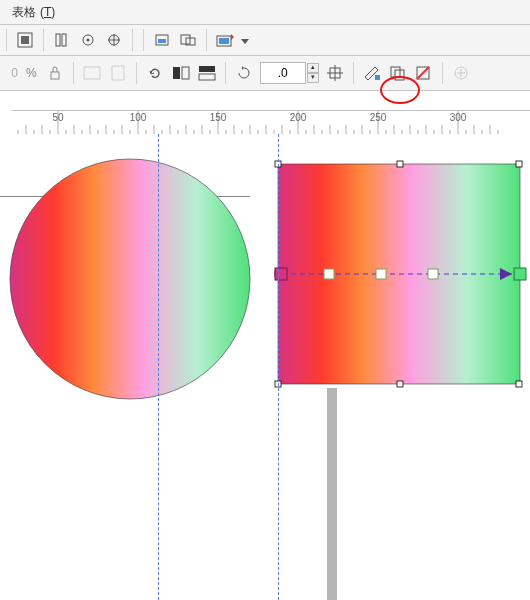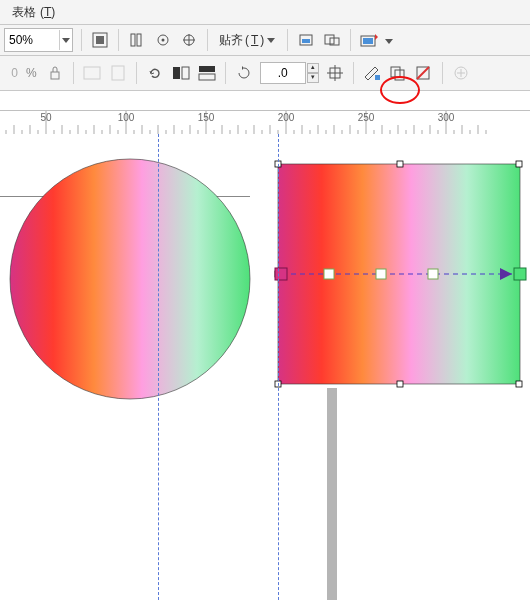--- a/index.html
+++ b/index.html
@@ -14,42 +14,34 @@
 .sep{width:1px;height:22px;background:#d0d0d0;margin:0 2px}
 .ico{width:20px;height:20px;display:flex;align-items:center;justify-content:center;color:#555}
 .ico svg{display:block}
 .snap{display:flex;align-items:center;gap:2px;height:22px;border:1px solid transparent;padding:0 2px}
 .snap .dd{width:10px;display:flex;align-items:center;justify-content:center}
 .num-in{display:flex;align-items:center}
 .num-in input{width:40px;height:18px;border:1px solid #b8b8b8;text-align:center;font-size:12px}
 .num-in .spin{display:flex;flex-direction:column;margin-left:1px}
 .num-in .spin div{width:10px;height:8px;border:1px solid #b8b8b8;background:#f0f0f0;font-size:7px;line-height:6px;text-align:center}
 .pct{color:#888;margin:0 2px}
-.ruler-h{position:absolute;left:0;right:0;top:110px;height:24px;background:#fff;border-top:1px solid #c0c0c0;border-bottom:1px solid #c0c0c0}
+.ruler-h{position:absolute;left:12px;right:0;top:110px;height:24px;background:#fff;border-top:1px solid #c0c0c0;border-bottom:1px solid #c0c0c0}
 .canvas{position:absolute;left:0;right:0;top:134px;bottom:0;background:#fff}
 .guide-v{position:absolute;top:0;bottom:0;border-left:1px dashed #5a7bd8}
 .page-shadow{position:absolute;background:#b5b5b5}
 .red-ellipse{position:absolute;border:2px solid #e11;border-radius:50%/50%}
 </style>
 </head>
 <body>
 
 <div class="menubar">
   <span><span>表格</span>(<u>T</u>)</span>
 </div>
 
 <div class="toolbar1">
-  <div class="zoom-box">
-    <input value="50%" style="">
-    <div class="dd">
-        <svg width="8" height="5">
-          <path d="M0 0 L8 0 L4 5 Z" fill="#555"></path>
-        </svg>
-      </div>
-  </div>
   <div class="sep"></div>
   <div class="ico">
       <svg width="16" height="16">
         <rect x="1" y="1" width="14" height="14" fill="none" stroke="#555"></rect>
         <rect x="4" y="4" width="8" height="8" fill="#666"></rect>
       </svg>
     </div>
   <div class="sep"></div>
   <div class="ico">
       <svg width="16" height="16">
@@ -64,28 +56,20 @@
       </svg>
     </div>
   <div class="ico">
       <svg width="16" height="16">
         <circle cx="8" cy="8" r="5" fill="none" stroke="#555"></circle>
         <line x1="8" y1="2" x2="8" y2="14" stroke="#555"></line>
         <line x1="2" y1="8" x2="14" y2="8" stroke="#555"></line>
       </svg>
     </div>
   <div class="sep"></div>
-  <div class="snap">
-    <span>贴齐</span>(<u>T</u>)
-    <div class="dd">
-        <svg width="8" height="5">
-          <path d="M0 0 L8 0 L4 5 Z" fill="#555"></path>
-        </svg>
-      </div>
-  </div>
   <div class="sep"></div>
   <div class="ico">
       <svg width="16" height="16">
         <rect x="2" y="3" width="12" height="10" fill="none" stroke="#555"></rect>
         <rect x="4" y="7" width="8" height="4" fill="#4a90d9"></rect>
       </svg>
     </div>
   <div class="ico">
       <svg width="16" height="16">
         <rect x="1" y="3" width="9" height="9" fill="none" stroke="#555"></rect>

